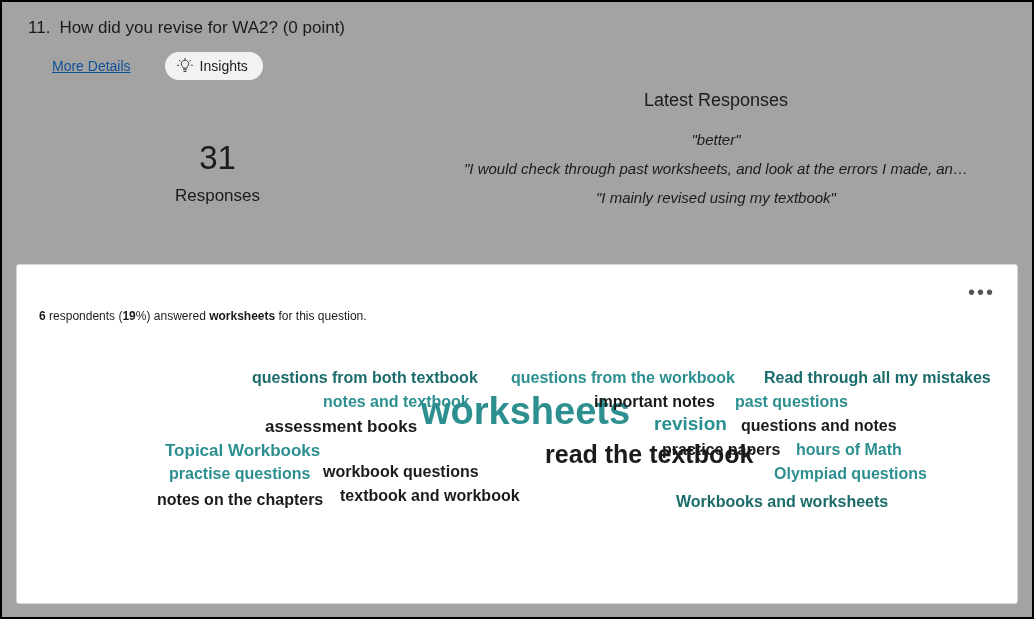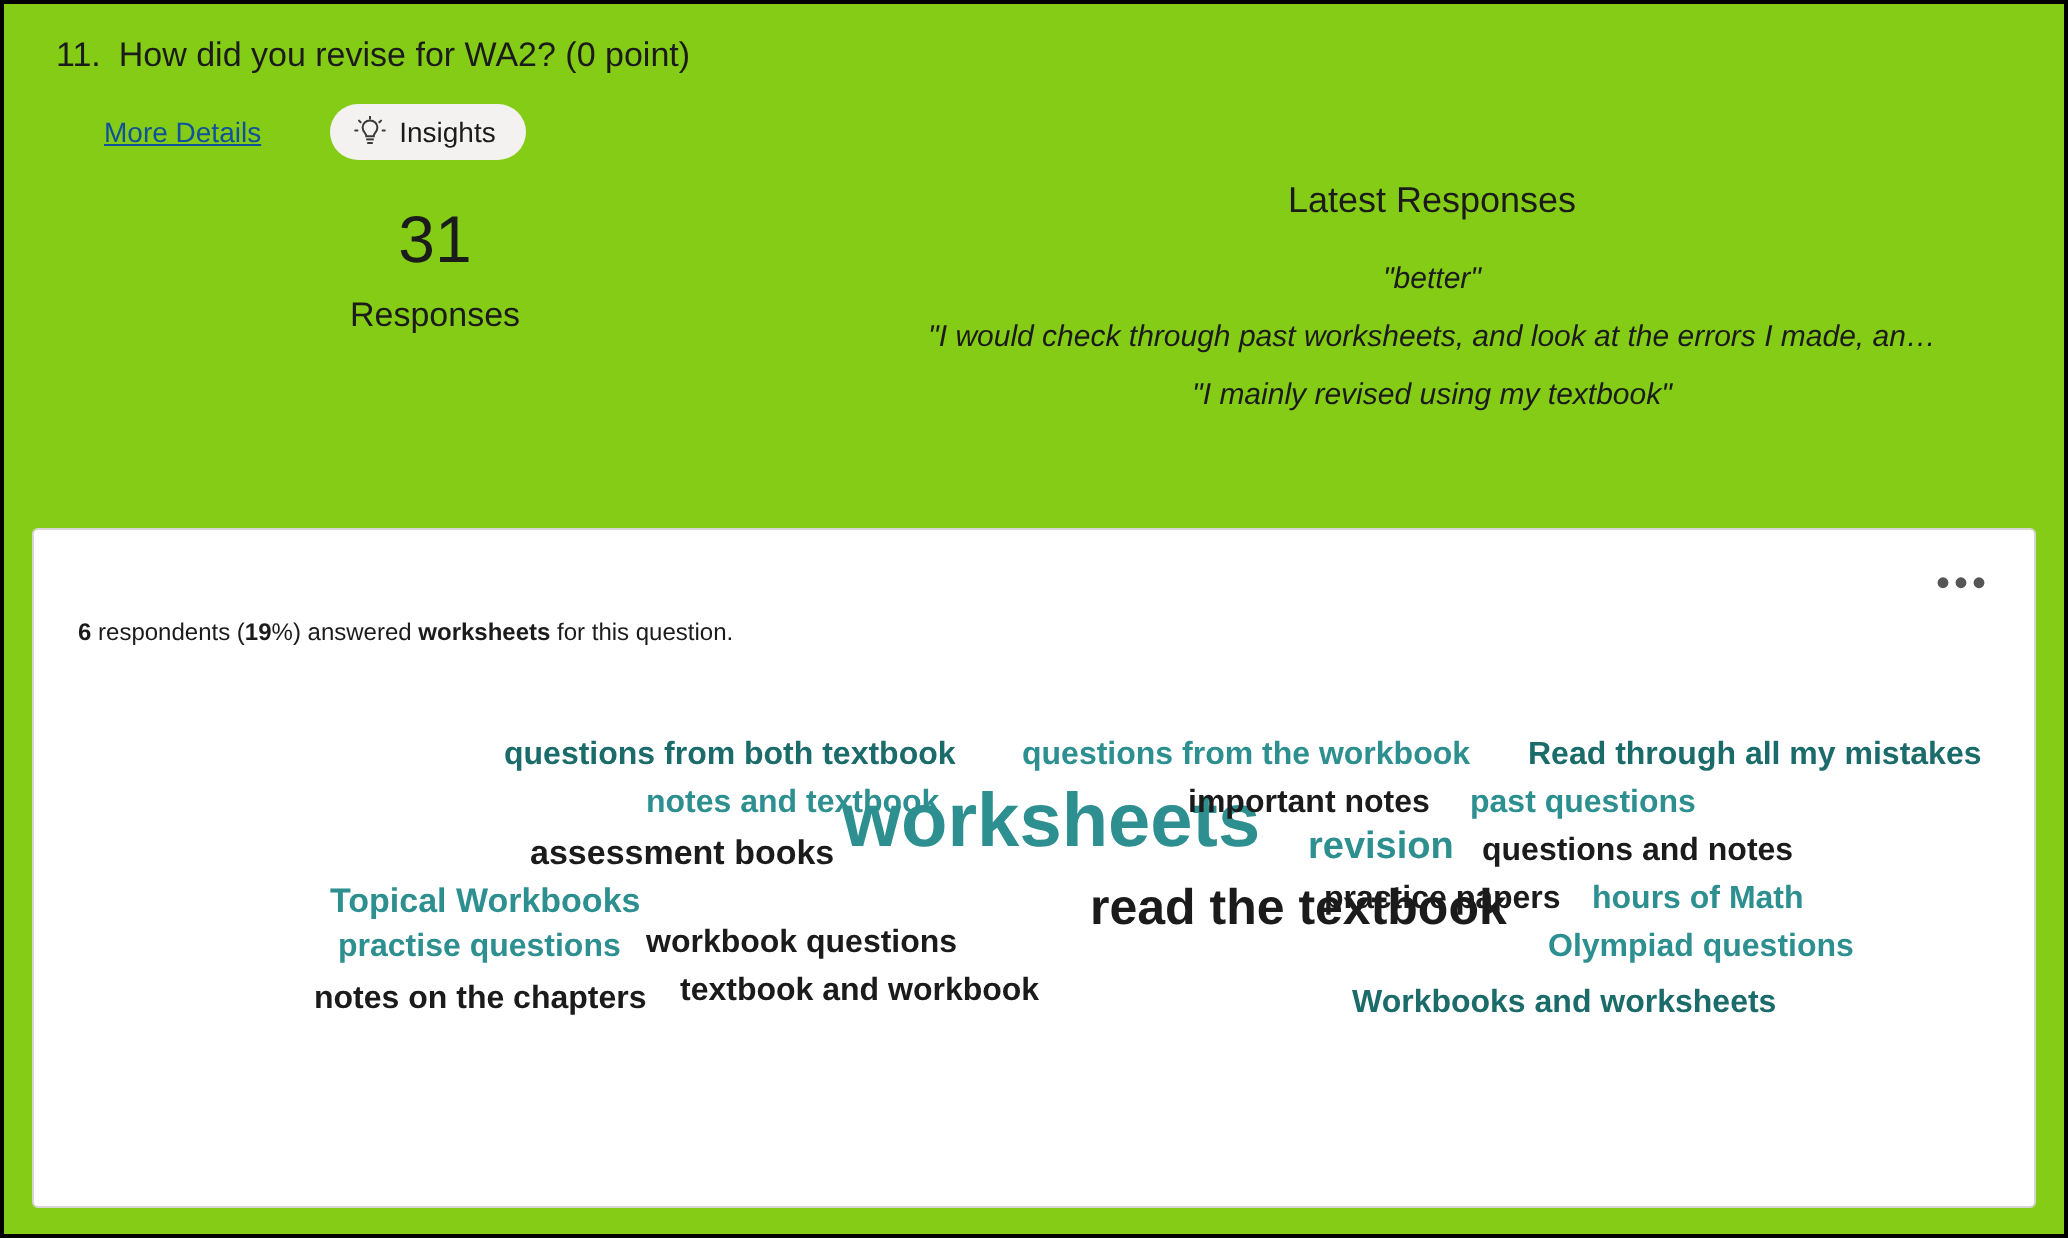--- a/index.html
+++ b/index.html
@@ -13,21 +13,21 @@
     font-family: "Liberation Sans", sans-serif;
     color: #242424;
     overflow: hidden;
   }
   .page {
     position: relative;
     width: 1034px;
     height: 619px;
     box-sizing: border-box;
     border: 2px solid #000000;
-    background: #84cc16;
+    background: #a3a3a3;
   }
 
   
   .question-row {
     display: flex;
     align-items: baseline;
     padding: 16px 0 0 26px;
     font-size: 17px;
     color: #1b1b1b;
   }
@@ -80,20 +80,21 @@
     position: absolute;
     left: 148px;
     top: 20px;
     width: 135px;
     text-align: center;
   }
   .count-num {
     font-size: 33px;
     color: #1b1b1b;
     line-height: 40px;
+    margin-top: 38px;
   }
   .count-label {
     font-size: 17px;
     color: #1b1b1b;
     margin-top: 8px;
   }
   .latest {
     position: absolute;
     left: 404px;
     top: 10px;

